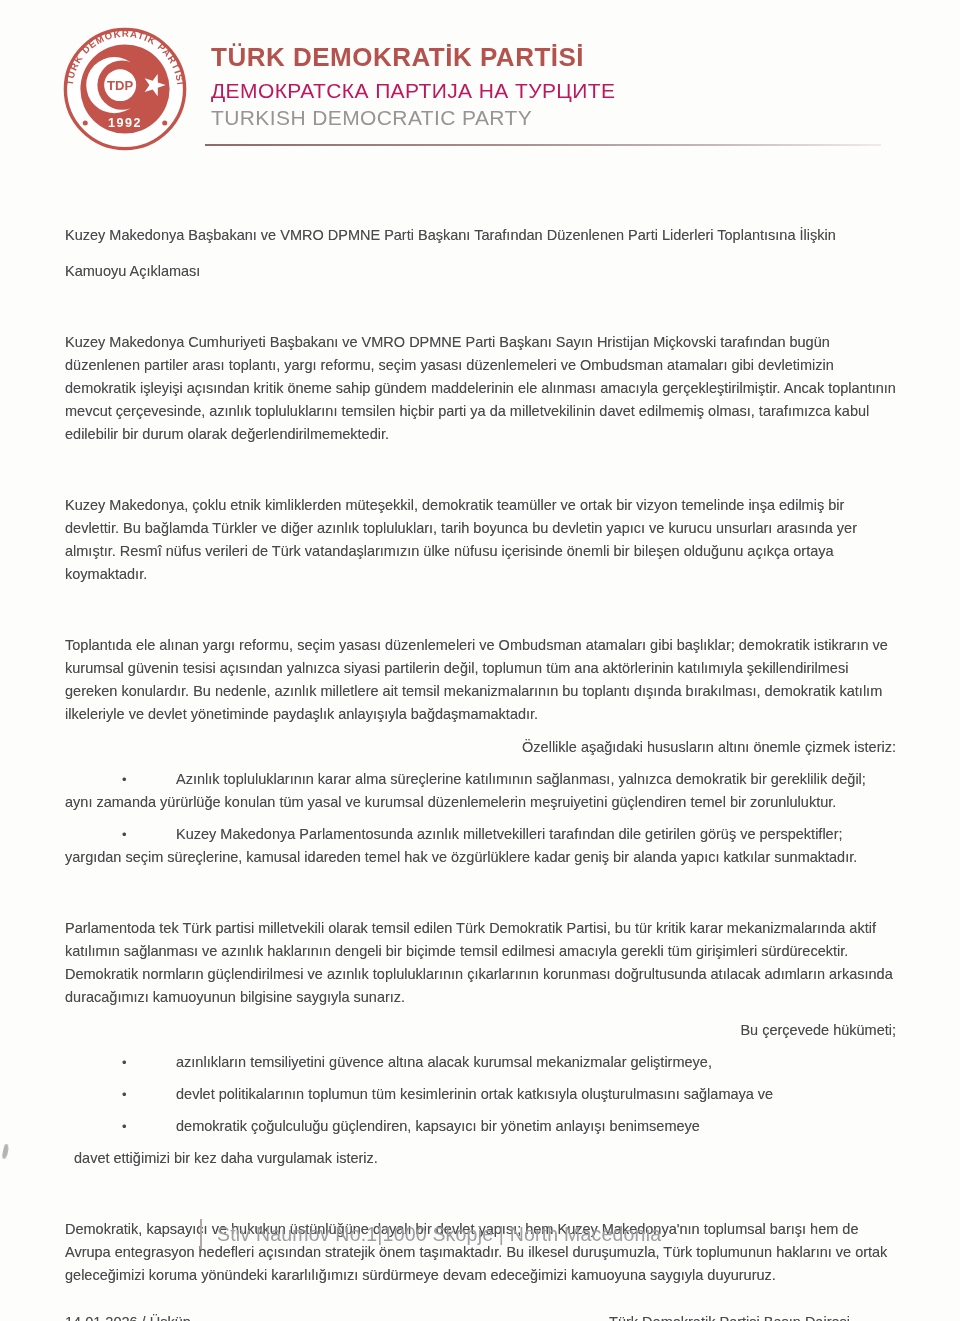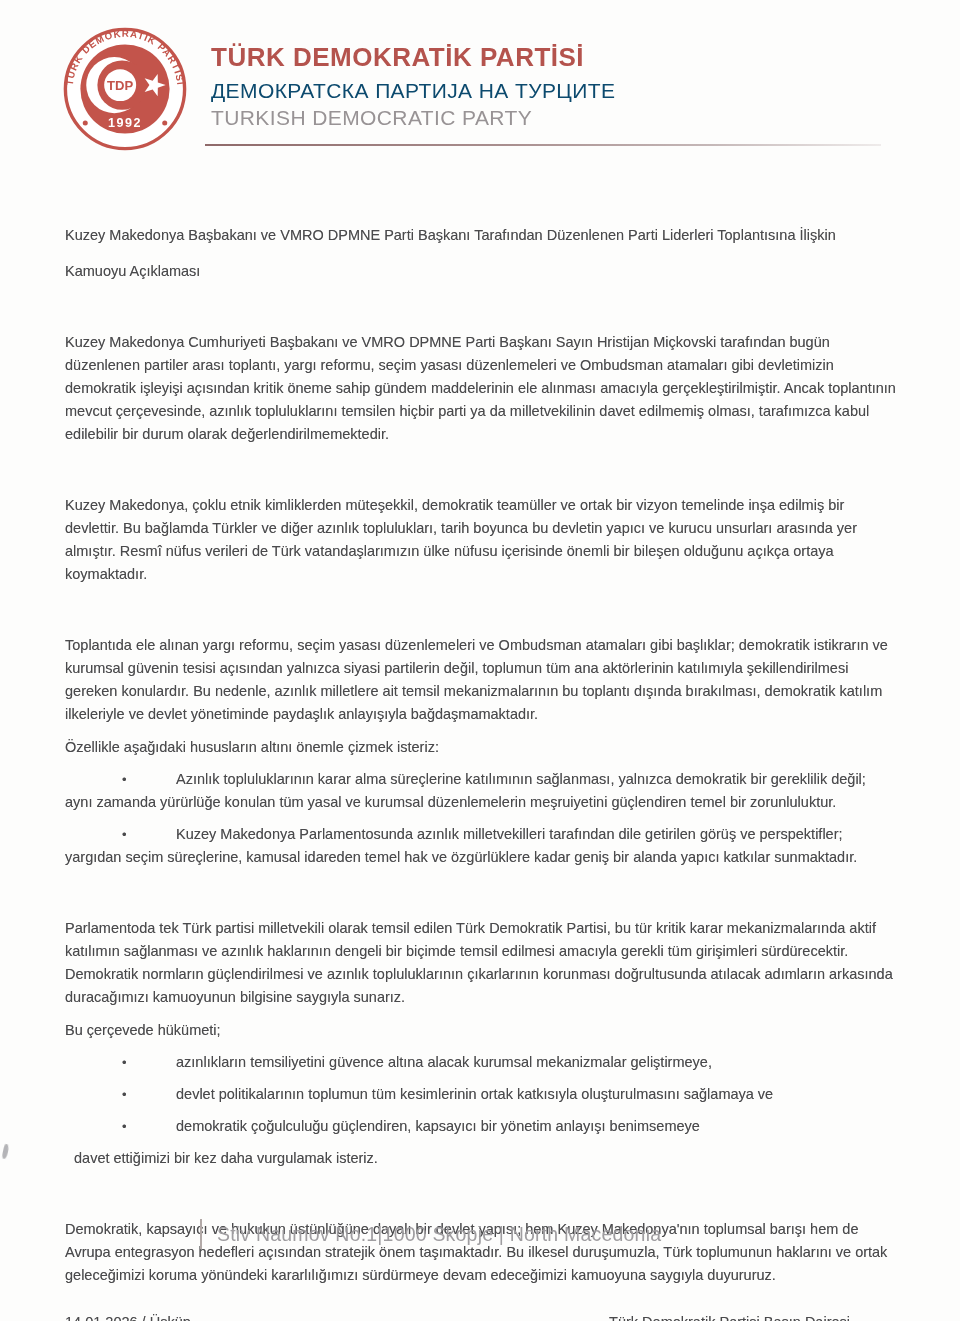--- a/index.html
+++ b/index.html
@@ -30,21 +30,21 @@
   .title-tr {
     font-size: 26px;
     font-weight: bold;
     letter-spacing: 0.5px;
     color: #b4534d;
     margin: 0 0 10px 0;
   }
   .title-mk {
     font-size: 21px;
     letter-spacing: 0.4px;
-    color: #0c4a6e;
+    color: #be185d;
     margin: 0 0 6px 0;
   }
   .title-en {
     font-size: 21px;
     letter-spacing: 0.4px;
     color: #989395;
     margin: 0;
   }
   .header-rule {
     position: absolute;
@@ -59,21 +59,21 @@
     width: 831px;
     font-size: 14.5px;
     line-height: 23px;
     color: #4a4a4c;
     text-shadow: 0 0 0.5px rgba(74,74,76,0.45);
   }
   .letter-body p { margin: 0 0 10px 0; }
   p.subject-1 { margin-bottom: 13px; }
   p.subject-2 { margin-bottom: 33px; }
   p.para { margin-bottom: 10px; margin-top: 48px; }
-  p.para-intro { margin-bottom: 9px; }
+  p.para-intro { margin-bottom: 9px; text-align: right; }
   p.bullet-item {
     text-indent: 57px;
     margin-bottom: 9px;
   }
   p.bullet-item .bullet-glyph {
     display: inline-block;
     width: 54px;
     text-indent: 0;
     font-size: 13px;
   }

